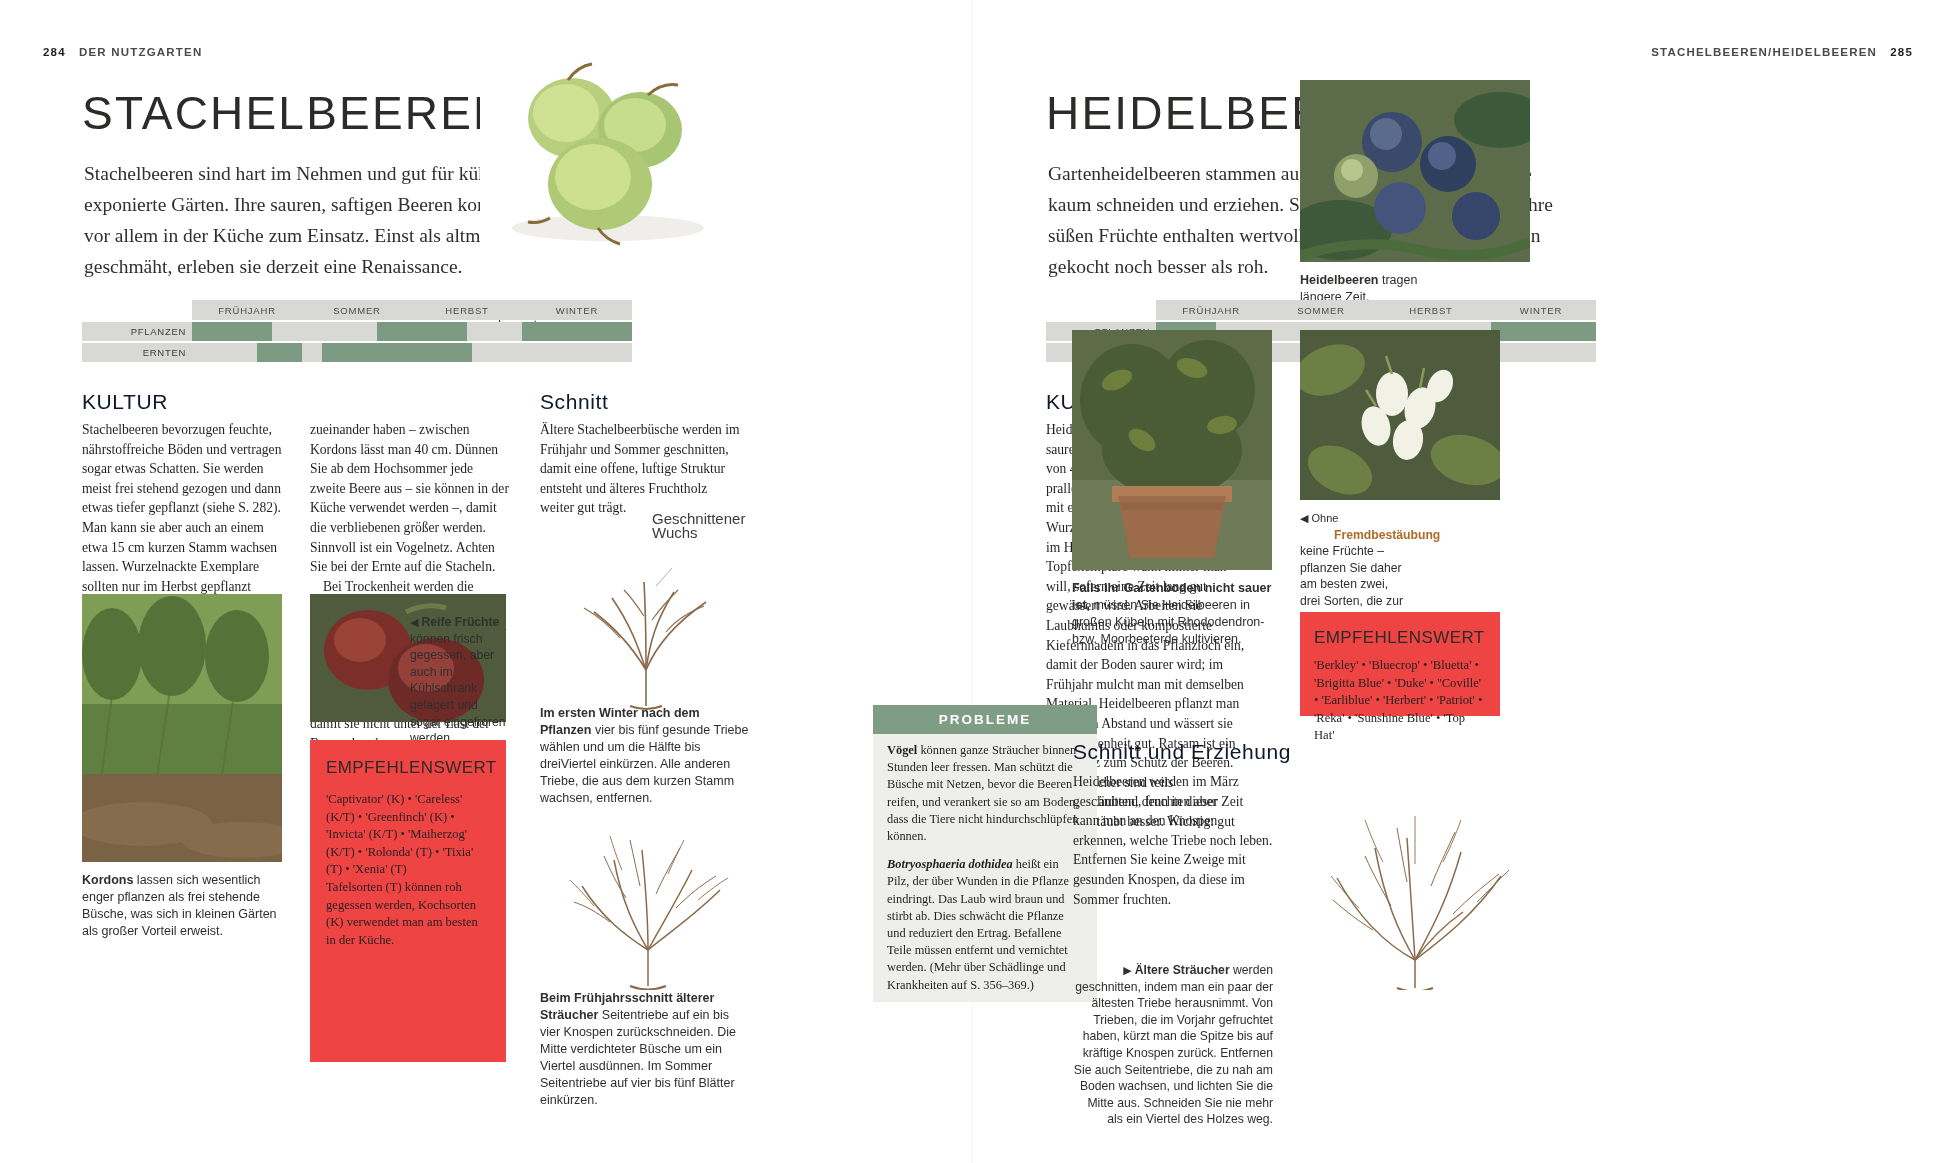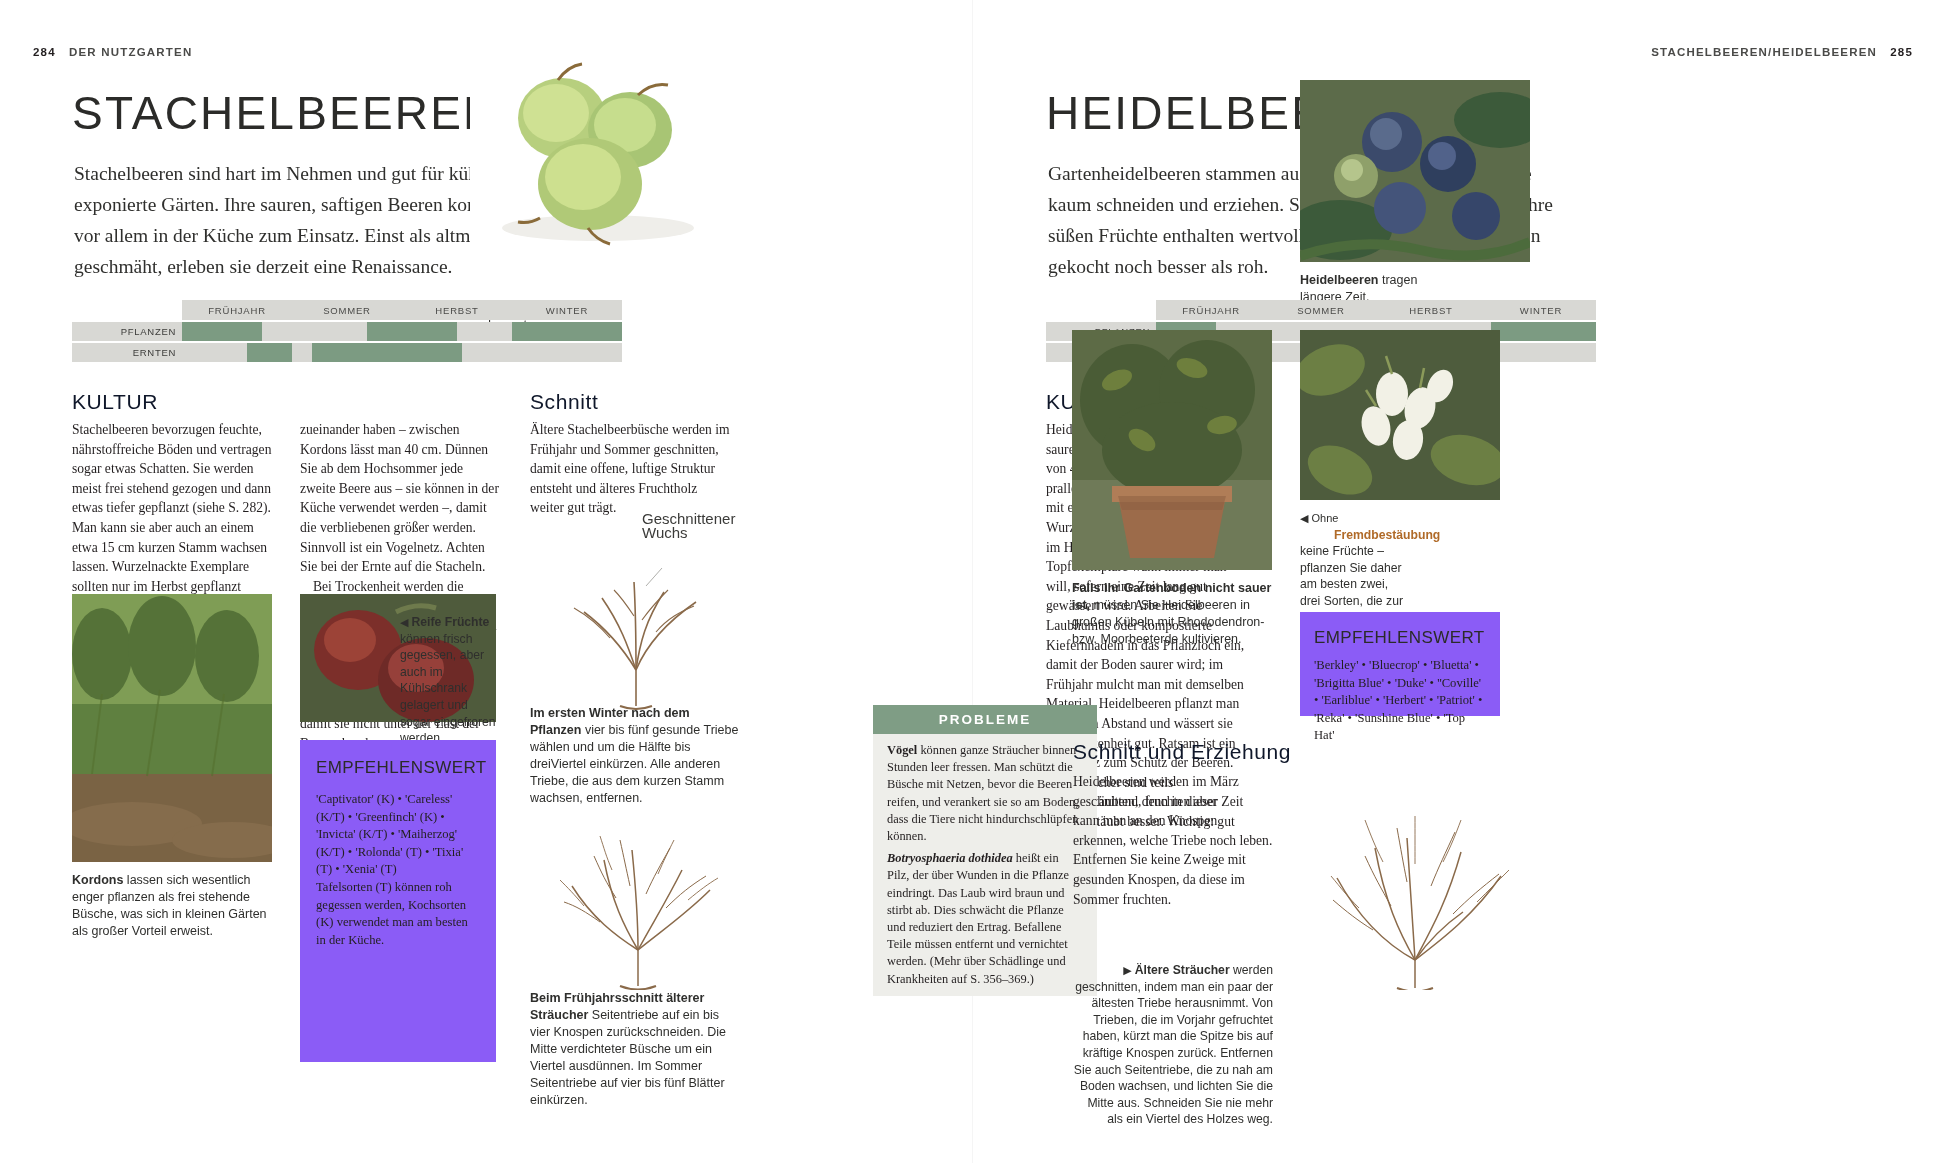--- a/index.html
+++ b/index.html
@@ -1,19 +1,19 @@
 <!DOCTYPE html>
 <html lang="de"><head>
 <meta charset="utf-8">
 <style>
   html,body{margin:0;padding:0;background:#ffffff;}
   body{width:1946px;height:1163px;font-family:"Liberation Serif",serif;color:#231f20;overflow:hidden;}
   .spread{position:relative;width:1946px;height:1163px;background:#fff;}
   .page{position:absolute;top:0;height:1163px;width:973px;background:#fff;}
-  .page-left{left:0;}
+  .page-left{left:10px;}
   .page-right{left:973px;}
   .gutter{position:absolute;left:972px;top:0;width:2px;height:1163px;background:linear-gradient(to right,rgba(0,0,0,0.05),rgba(0,0,0,0.0));}
 
   
   .runhead{position:absolute;top:46px;font-family:"Liberation Sans",sans-serif;font-size:11.5px;letter-spacing:1.2px;font-weight:700;color:#4a4a48;}
   .runhead .pg{color:#231f20;}
   .rh-left{left:33px;}
   .rh-right{right:33px;text-align:right;}
 
   h1.title{position:absolute;font-family:"Liberation Sans",sans-serif;font-weight:400;font-size:46px;letter-spacing:2.2px;color:#2b2b29;margin:0;}
@@ -43,27 +43,27 @@
   .col p+p{text-indent:13px;}
 
   
   .photo{position:absolute;overflow:hidden;}
   .ph-gooseberries{left:470px;top:58px;width:260px;height:190px;}
   .ph-cordons{left:72px;top:594px;width:200px;height:268px;}
   .ph-ripe{left:300px;top:594px;width:196px;height:128px;}
 
   .sketch{position:absolute;}
 
-  .box{position:absolute;background:#8b5cf6;}
+  .box{position:absolute;background:#ef4444;}
   .box h3{font-family:"Liberation Sans",sans-serif;font-weight:400;font-size:17px;letter-spacing:0.4px;margin:0 0 9px 0;color:#2b2b29;}
   .box .bt{font-size:12.6px;line-height:17.6px;}
   .box-green-head{background:#7f9d85;color:#fff;font-family:"Liberation Sans",sans-serif;font-size:13.5px;letter-spacing:2px;text-align:center;padding:7px 0;font-weight:700;}
   .probleme-body{background:#eeeeea;padding:8px 14px;font-size:12.4px;line-height:17.2px;}
   .probleme-body p{margin:0;}
-  .probleme-body p+p{margin-top:5px;}
+  .probleme-body p+p{margin-top:11px;}
   .probleme-body i{font-style:italic;font-weight:700;}
 
   .sidecap{position:absolute;font-family:"Liberation Sans",sans-serif;font-size:12.2px;line-height:16.6px;color:#2f2f2d;}
   .sidecap b{font-weight:700;}
   .arrow{font-size:11px;}
   .ochre{color:#b06a28;margin-left:34px;}
 
   .rightcap{text-align:right;}
 </style>
 </head>

